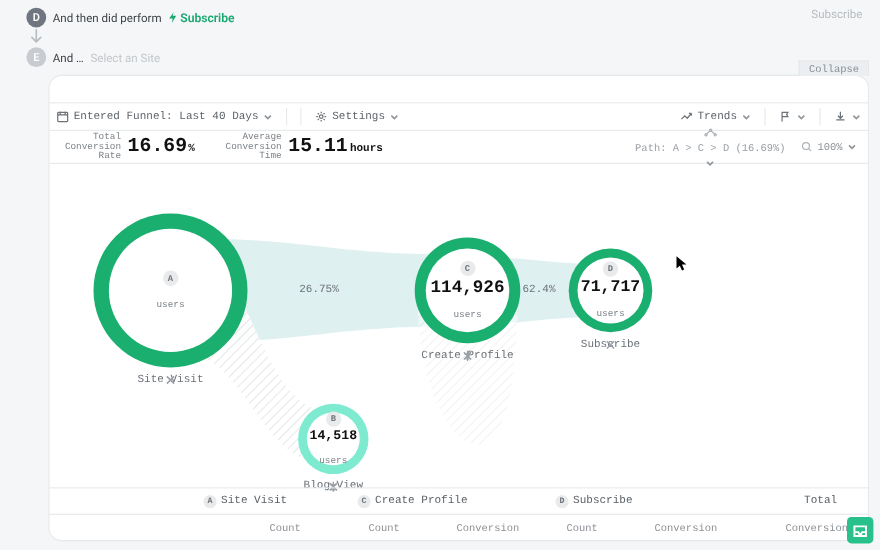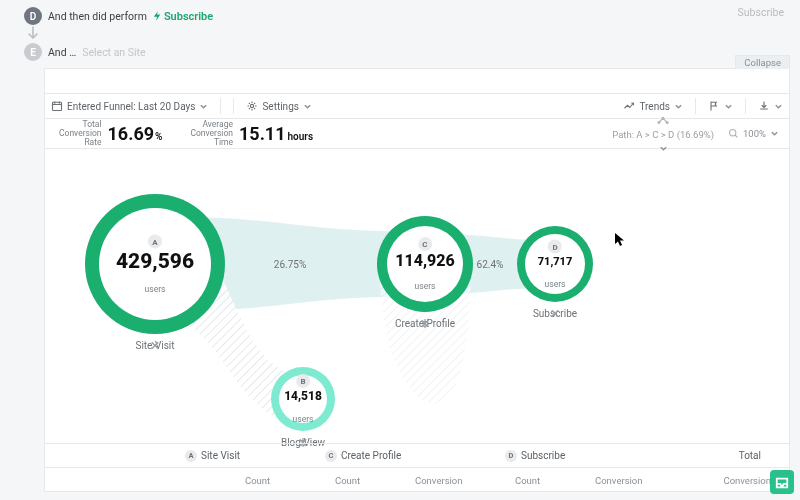--- a/index.html
+++ b/index.html
@@ -14,21 +14,21 @@
     --mint:#7eebd1;
     --link:#18a870;
     --flow:#d6ecee;
   }
   *{box-sizing:border-box;}
   body{margin:0;background:var(--bg);font-family:-apple-system,BlinkMacSystemFont,"Segoe UI",Roboto,Helvetica,Arial,sans-serif;color:var(--text);font-size:11px;}
   .app{width:800px;height:500px;position:relative;overflow:hidden;}
   .stage{position:absolute;left:18px;right:10px;top:0;bottom:0;}
 
   
-  .panel{position:absolute;left:26px;right:0;top:68px;bottom:8px;background:var(--panel);border:1px solid var(--border);border-radius:0;}
+  .panel{position:absolute;left:26px;right:0;top:68px;bottom:8px;background:var(--panel);border:1px solid var(--border);border-radius:12px;font-family:Liberation Mono, monospace;}
 
   
   .step-row{position:absolute;left:0;right:0;display:flex;align-items:center;gap:6px;padding:0 6px;}
   .step-d{top:6px;height:20px;}
   .arrow-down{position:absolute;left:6px;top:26px;height:16px;display:flex;align-items:center;}
   .step-e{top:42px;height:20px;}
   .circle{width:18px;height:18px;border-radius:50%;display:flex;align-items:center;justify-content:center;color:#fff;font-size:10px;font-weight:600;flex:0 0 auto;}
   .circle.d{background:#6f7680;}
   .circle.e{background:#c8ccd0;color:#fff;}
   .step-text{color:#3c4146;font-size:10.5px;}
@@ -123,21 +123,21 @@
     <div class="panel">
       <div class="collapse">Collapse</div>
 
 
       <div class="toolbar">
         <div class="tbtn">
           <svg class="ico" viewBox="0 0 16 16">
               <rect x="2" y="3" width="12" height="11" rx="1"></rect>
               <path d="M2 6 H14 M5 2 V5 M11 2 V5"></path>
             </svg>
-          <span>Entered Funnel: Last 20 Days</span>
+          <span>Entered Funnel: Last 40 Days</span>
           <svg class="chev" viewBox="0 0 10 10">
               <path d="M2 3.5 L5 6.5 L8 3.5"></path>
             </svg>
         </div>
         <div class="divider"></div>
         <div class="divider"></div>
         <div class="tbtn">
           <svg class="ico" viewBox="0 0 16 16">
               <circle cx="8" cy="8" r="2.2"></circle>
               <path d="M8 2 V4 M8 12 V14 M2 8 H4 M12 8 H14 M3.8 3.8 L5.2 5.2 M10.8 10.8 L12.2 12.2 M12.2 3.8 L10.8 5.2 M5.2 10.8 L3.8 12.2"></path>
@@ -235,21 +235,20 @@
             <circle cx="110" cy="115" r="56" fill="#ffffff"></circle>
             <circle cx="258" cy="250" r="32" fill="#7eebd1"></circle>
             <circle cx="258" cy="250" r="24" fill="#ffffff"></circle>
             <circle cx="380" cy="115" r="48" fill="#1aae6f"></circle>
             <circle cx="380" cy="115" r="38" fill="#ffffff"></circle>
             <circle cx="510" cy="115" r="38" fill="#1aae6f"></circle>
             <circle cx="510" cy="115" r="30" fill="#ffffff"></circle>
           </svg>
           <div class="node-text" style="left: 110px; top: 115px;">
             <div class="node-letter">A</div>
-            <div class="node-num" style="font-size:21px">429,596</div>
             <div class="node-users">users</div>
           </div>
           <div class="node-label" style="left: 110px; top: 191px;">
             <span>Site Visit</span> 
             <svg class="x" width="9" height="9" viewBox="0 0 10 10" fill="none" stroke-width="1.3">
               <path d="M2 2 L8 8 M8 2 L2 8"></path>
             </svg>
           </div>
           <div class="node-text" style="left: 258px; top: 250px;">
             <div class="node-letter">B</div>
@@ -274,21 +273,21 @@
             <svg width="10" height="10" viewBox="0 0 12 12" stroke="#9aa0a5" fill="none" stroke-width="1.3">
               <path d="M6 1 L6 7 M3 4 H9 M4 9 H8 M6 7 V11"></path>
             </svg>
             <span>Create Profile</span> 
             <svg class="x" width="9" height="9" viewBox="0 0 10 10" fill="none" stroke-width="1.3">
               <path d="M2 2 L8 8 M8 2 L2 8"></path>
             </svg>
           </div>
           <div class="node-text" style="left: 510px; top: 115px;">
             <div class="node-letter">D</div>
-            <div class="node-num" style="font-size:11px">71,717</div>
+            <div class="node-num" style="font-size:15px">71,717</div>
             <div class="node-users">users</div>
           </div>
           <div class="node-label" style="left: 510px; top: 159px;">
             <span>Subscribe</span> 
             <svg class="x" width="9" height="9" viewBox="0 0 10 10" fill="none" stroke-width="1.3">
               <path d="M2 2 L8 8 M8 2 L2 8"></path>
             </svg>
           </div>
           <div class="pct-label" style="left: 245px; top: 115px;">26.75%</div>
           <div class="pct-label" style="left: 445px; top: 115px;">62.4%</div>

